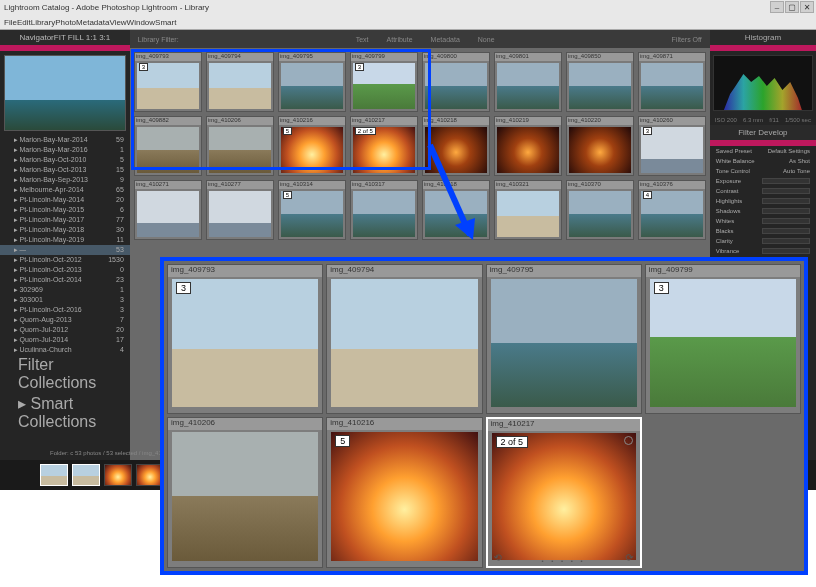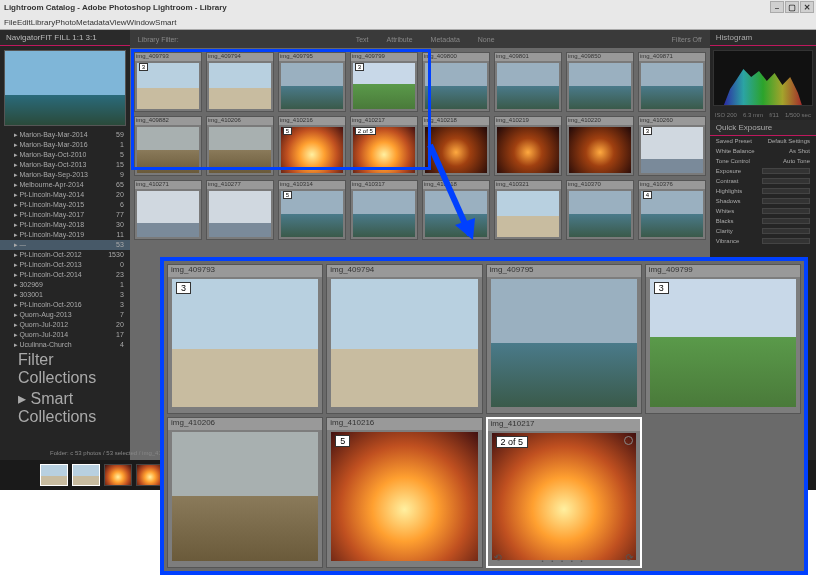--- a/index.html
+++ b/index.html
@@ -1,25 +1,25 @@
 <!DOCTYPE html>
 <html><head>
 <meta charset="utf-8">
 <style>
   * { box-sizing: border-box; margin: 0; padding: 0; font-family: Arial, sans-serif; }
   body { background: #fff; width: 816px; height: 587px; position: relative; overflow: hidden; }
   .app-window { position: absolute; left: 0; top: 0; width: 816px; height: 490px; background: #3a3a3a; }
-  .title-bar { height: 16px; background: #e8e8e8; color: #333; font-size: 8px; line-height: 16px; padding-left: 4px; position: relative; font-weight: bold; }
+  .title-bar { height: 16px; background: #e8e8e8; color: #333; font-size: 8px; line-height: 16px; padding-left: 4px; position: relative; }
   .title-bar .win-controls { position: absolute; right: 2px; top: 1px; display: flex; gap: 1px; }
   .title-bar .wc { width: 14px; height: 12px; background: #d0d0d0; font-size: 8px; text-align: center; line-height: 12px; border: 1px solid #aaa; }
   .menu-bar { height: 14px; background: #e8e8e8; font-size: 8px; display: flex; gap: 0; padding-left: 4px; align-items: center; color: #333; border-bottom: 1px solid #aaa; }
   .menu-item { cursor: pointer; }
   .main-area { display: flex; height: calc(100% - 60px); background: #1d1d1d; }
   .left-panel { width: 132px; background: #252525; color: #bbb; overflow: hidden; }
-  .panel-header { font-size: 8px; padding: 3px 6px; background: #2a2a2a; border-bottom: 1px solid #be185d; display: flex; justify-content: flex-start; }
+  .panel-header { font-size: 8px; padding: 3px 6px; background: #2a2a2a; border-bottom: 6px solid #be185d; display: flex; justify-content: center; }
   .nav-preview { width: 122px; height: 76px; margin: 4px auto; background: linear-gradient(to bottom, #7fb6d8 0%, #7fb6d8 60%, #2a6a7a 60%, #2a4a3a 100%); border: 1px solid #555; }
   .folder-list { font-size: 7px; }
   .folder-item { padding: 1px 6px 1px 14px; display: flex; justify-content: space-between; color: #aaa; cursor: pointer; }
   .folder-item .fn { white-space: nowrap; overflow: hidden; text-overflow: ellipsis; max-width: 90px; }
   .folder-item.selected { background: #475968; }
   .coll-item { padding: 1px 12px 1px 18px; color: #aaa; }
   .center-area { flex: 1; background: #6a6a6a; display: flex; flex-direction: column; position: relative; }
   .filter-bar { height: 18px; background: #3a3a3a; color: #888; font-size: 7px; display: flex; align-items: center; padding: 0 8px; justify-content: space-between; }
   .filter-bar .opts { display: flex; gap: 18px; }
   .grid-wrap { flex: 1; overflow: hidden; padding: 4px; }
@@ -317,21 +317,21 @@
           <span>Histogram</span>
         </div>
       <div class="histogram"></div>
       <div class="info-row" id="info-row">
           <span>ISO 200</span>
           <span>6.3 mm</span>
           <span>f/11</span>
           <span>1/500 sec</span>
         </div>
       <div class="panel-header">
-          <span>Quick Exposure</span>
+          <span>Filter Develop</span>
         </div>
       <div id="qd-rows">
           <div class="qd-row">
             <span>Saved Preset</span>
             <span>Default Settings</span>
           </div>
           <div class="qd-row">
             <span>White Balance</span>
             <span>As Shot</span>
           </div>

